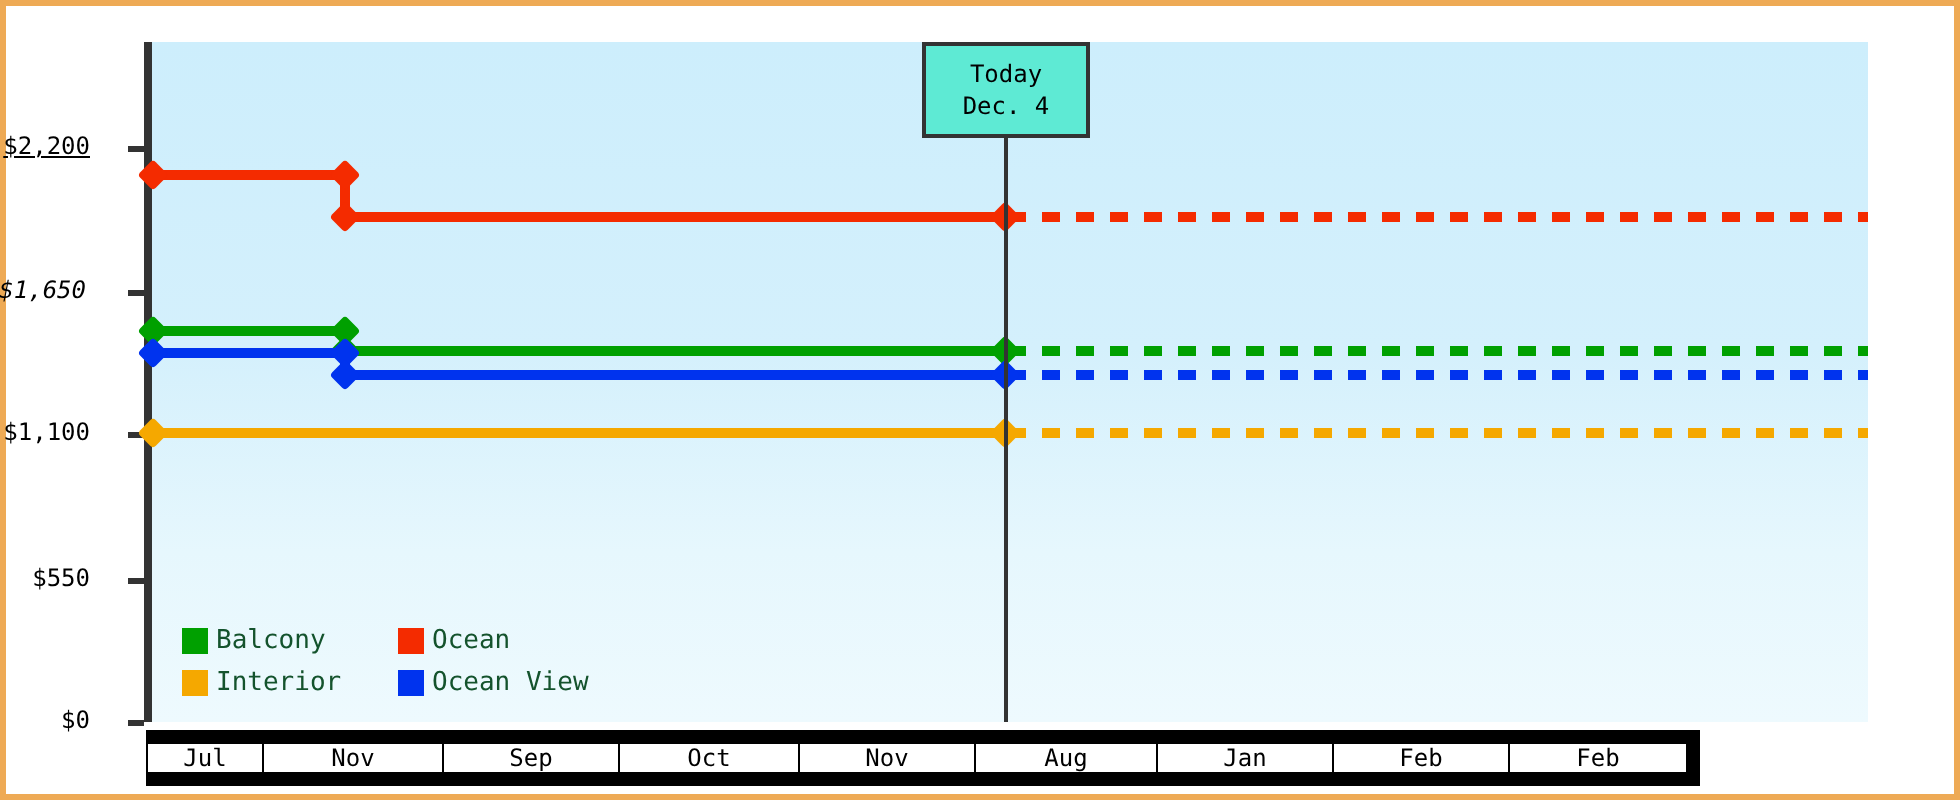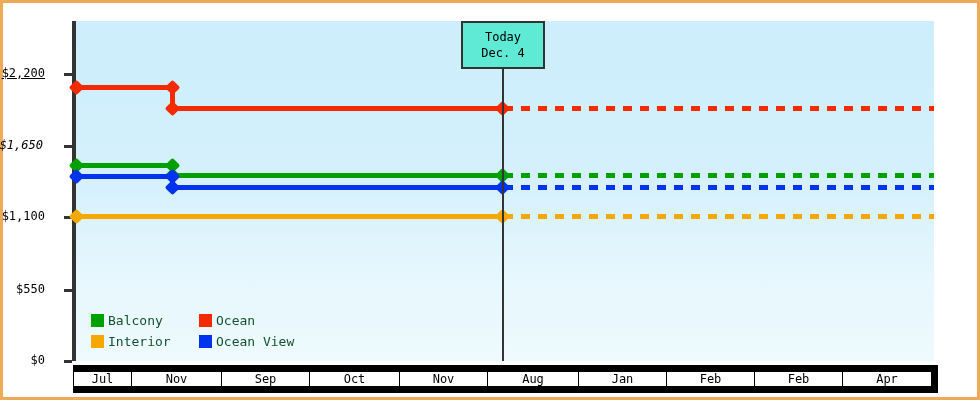--- a/index.html
+++ b/index.html
@@ -191,17 +191,16 @@
     <div class="month-table">
       <div class="month-cell" style="width:58px;">Jul</div>
       <div class="month-cell" style="width:90px;">Nov</div>
       <div class="month-cell" style="width:88px;">Sep</div>
       <div class="month-cell" style="width:90px;">Oct</div>
       <div class="month-cell" style="width:88px;">Nov</div>
       <div class="month-cell" style="width:91px;">Aug</div>
       <div class="month-cell" style="width:88px;">Jan</div>
       <div class="month-cell" style="width:88px;">Feb</div>
       <div class="month-cell" style="width:88px;">Feb</div>
-      <div class="month-cell" style="width:88px;">Apr</div>
     </div>
 
   </div>
 </div>
 
 </body></html>

